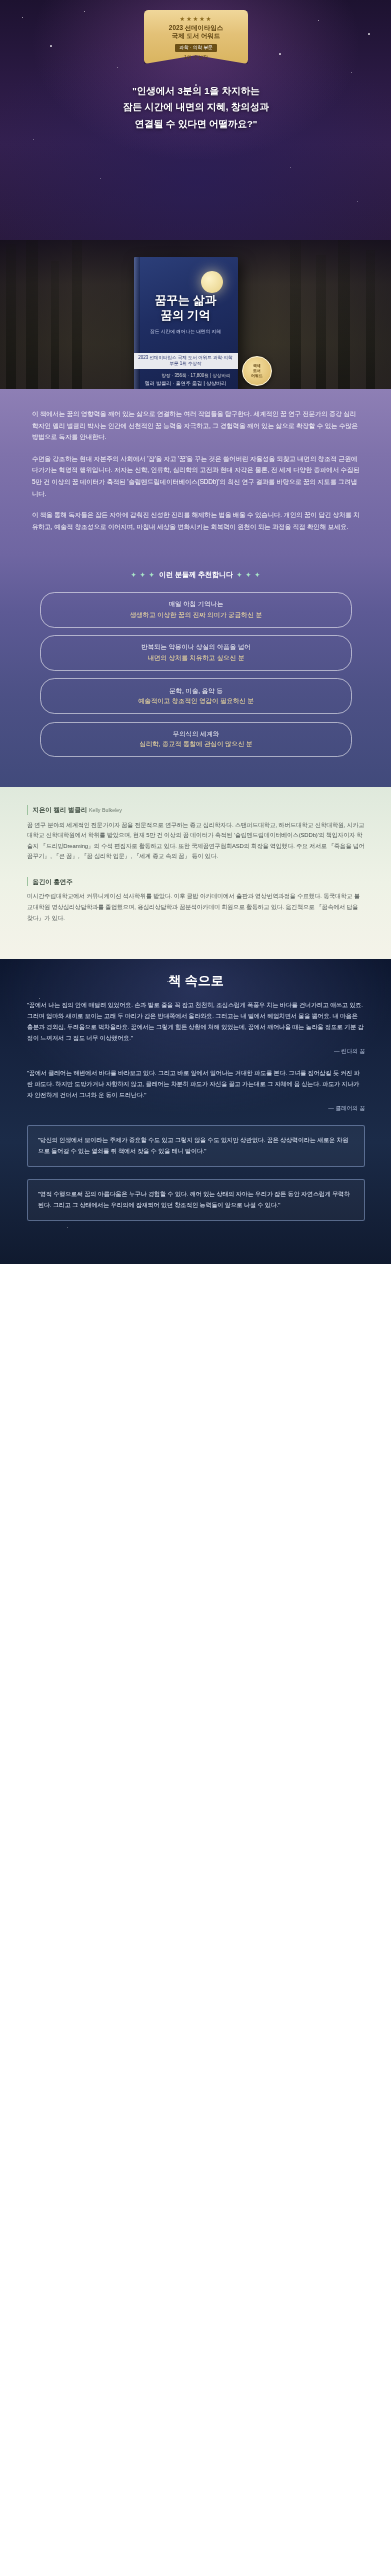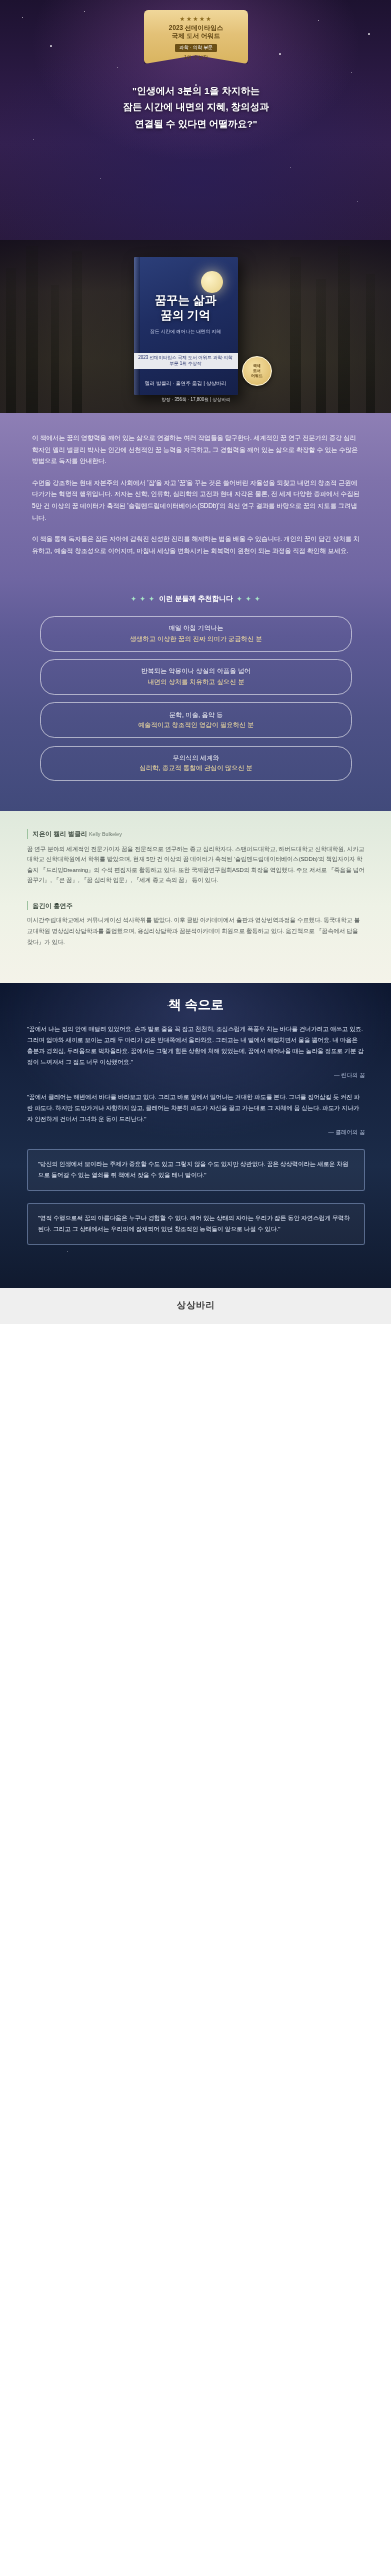--- a/index.html
+++ b/index.html
@@ -62,21 +62,21 @@
     color: #fff;
     font-size: 9.5px;
     font-weight: bold;
     line-height: 16.7px;
     text-shadow: 0 0.6px 3.3px rgba(0,0,0,.6);
   }
 
   
   .booksec {
     position: relative;
-    height: 173px;
+    height: 149px;
     background:
       linear-gradient(180deg, rgba(18,12,28,.85) 0%, rgba(26,20,30,.55) 30%, rgba(30,26,26,.55) 70%, rgba(35,30,30,.8) 100%),
       linear-gradient(90deg, #2f2b23 0%, #4a4433 20%, #3b3a2c 45%, #565038 70%, #34312a 100%);
     overflow: hidden;
   }
   .forest-strip { position: absolute; inset: 0; opacity: .55; }
   .tree {
     position: absolute; bottom: 0; width: 10px;
     background: linear-gradient(180deg, rgba(20,24,14,.2), rgba(10,12,8,.9));
   }
@@ -373,18 +373,15 @@
 
     <div class="quote-card boxed">
       <p>"당신의 인생에서 보이라는 주제가 중요할 수도 있고 그렇지 않을 수도 있지만 상관없다. 꿈은 상상력이라는 새로운 차원으로 들어갈 수 있는 열쇠를 쥐 책에서 잦을 수 있을 테니 말이다."</p>
     </div>
 
     <div class="quote-card boxed">
       <p>"영적 수행으로써 꿈의 아름다움은 누구나 경험할 수 있다. 깨어 있는 상태의 자아는 우리가 잠든 동안 자연스럽게 무력하된다. 그리고 그 상태에서는 우리의에 잠재되어 있던 창조적인 능력들이 앞으로 나설 수 있다."</p>
     </div>
   </section>
 
-  <footer class="footer">
-    <div class="logo">상상바리</div>
-  </footer>
 
 </div>
 
 
 </body></html>

